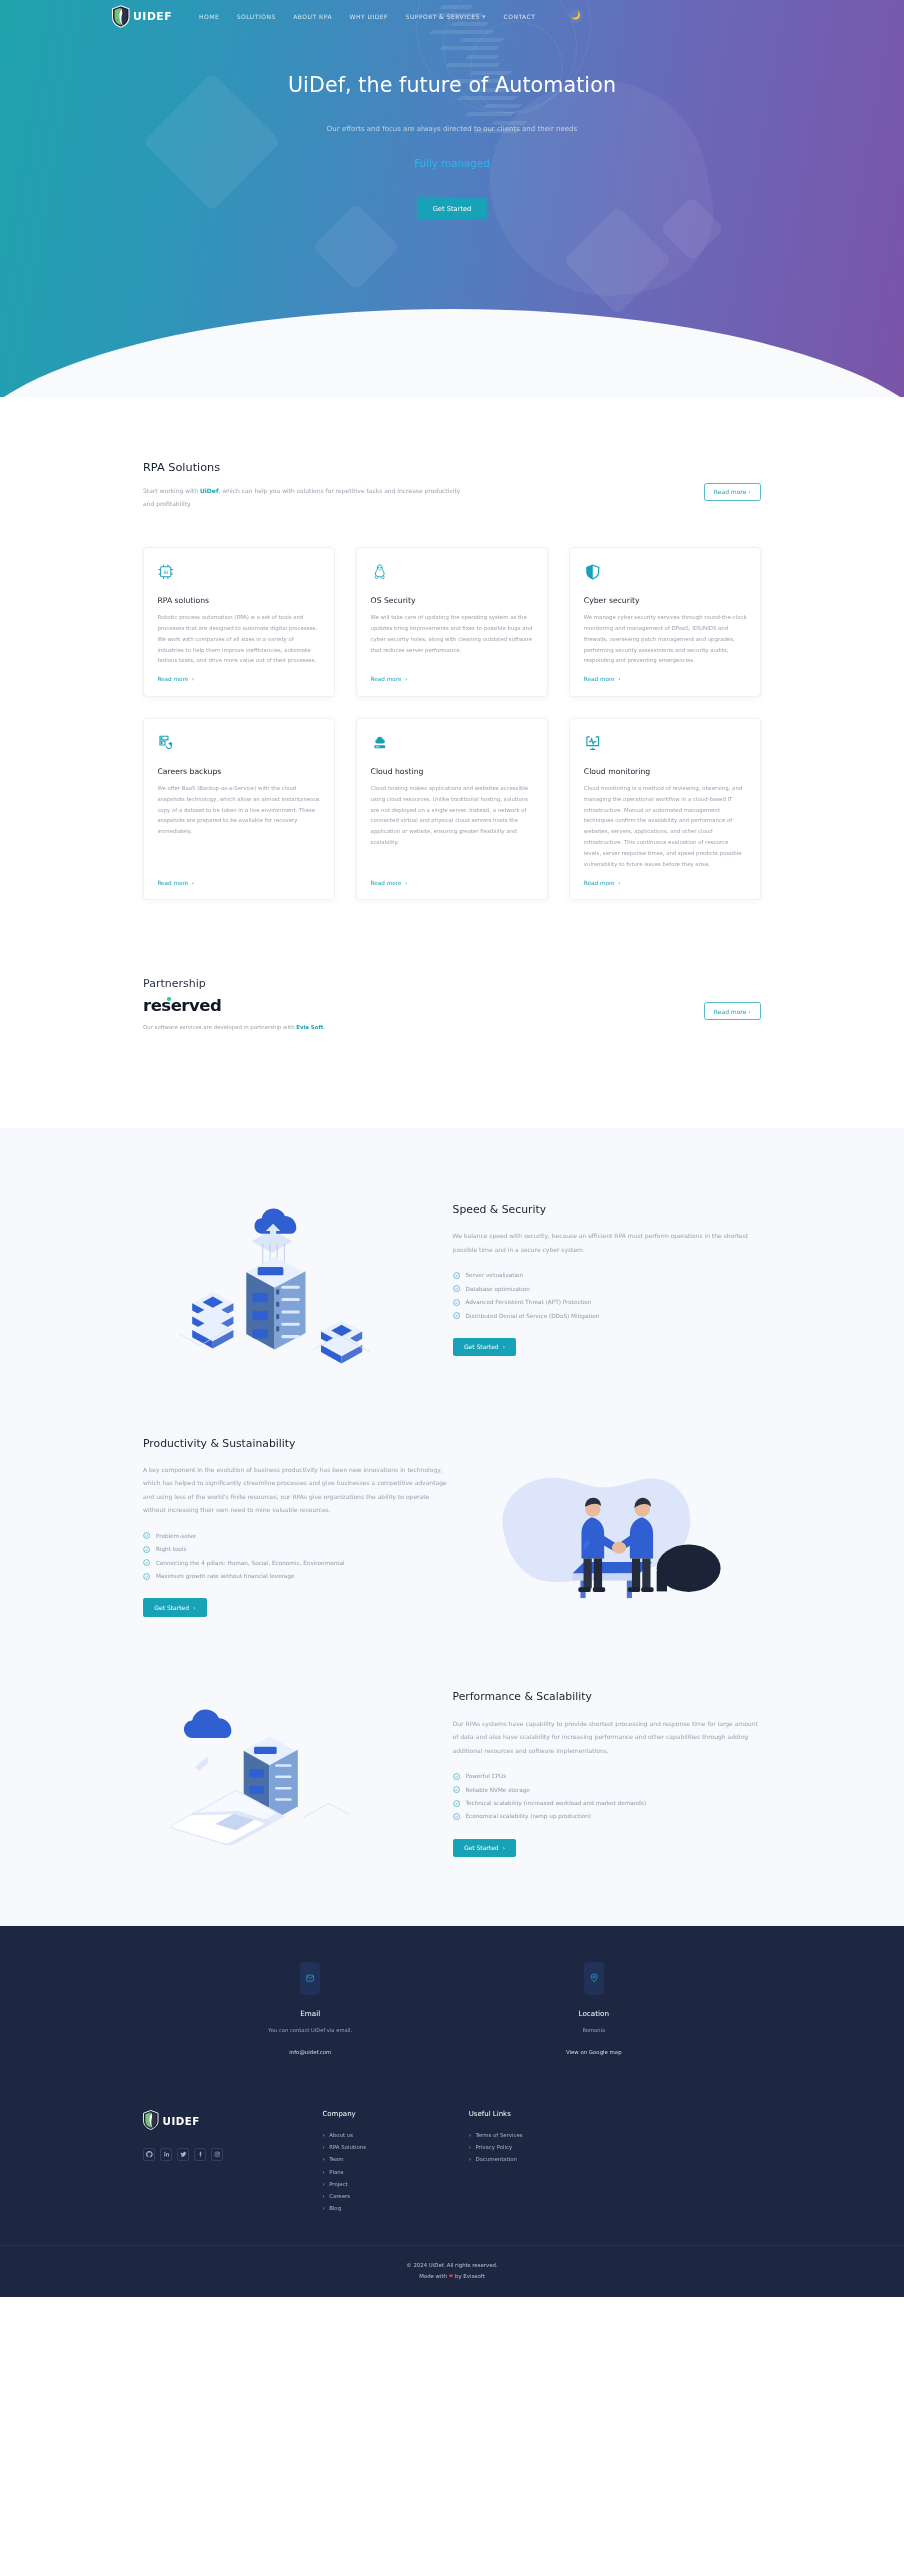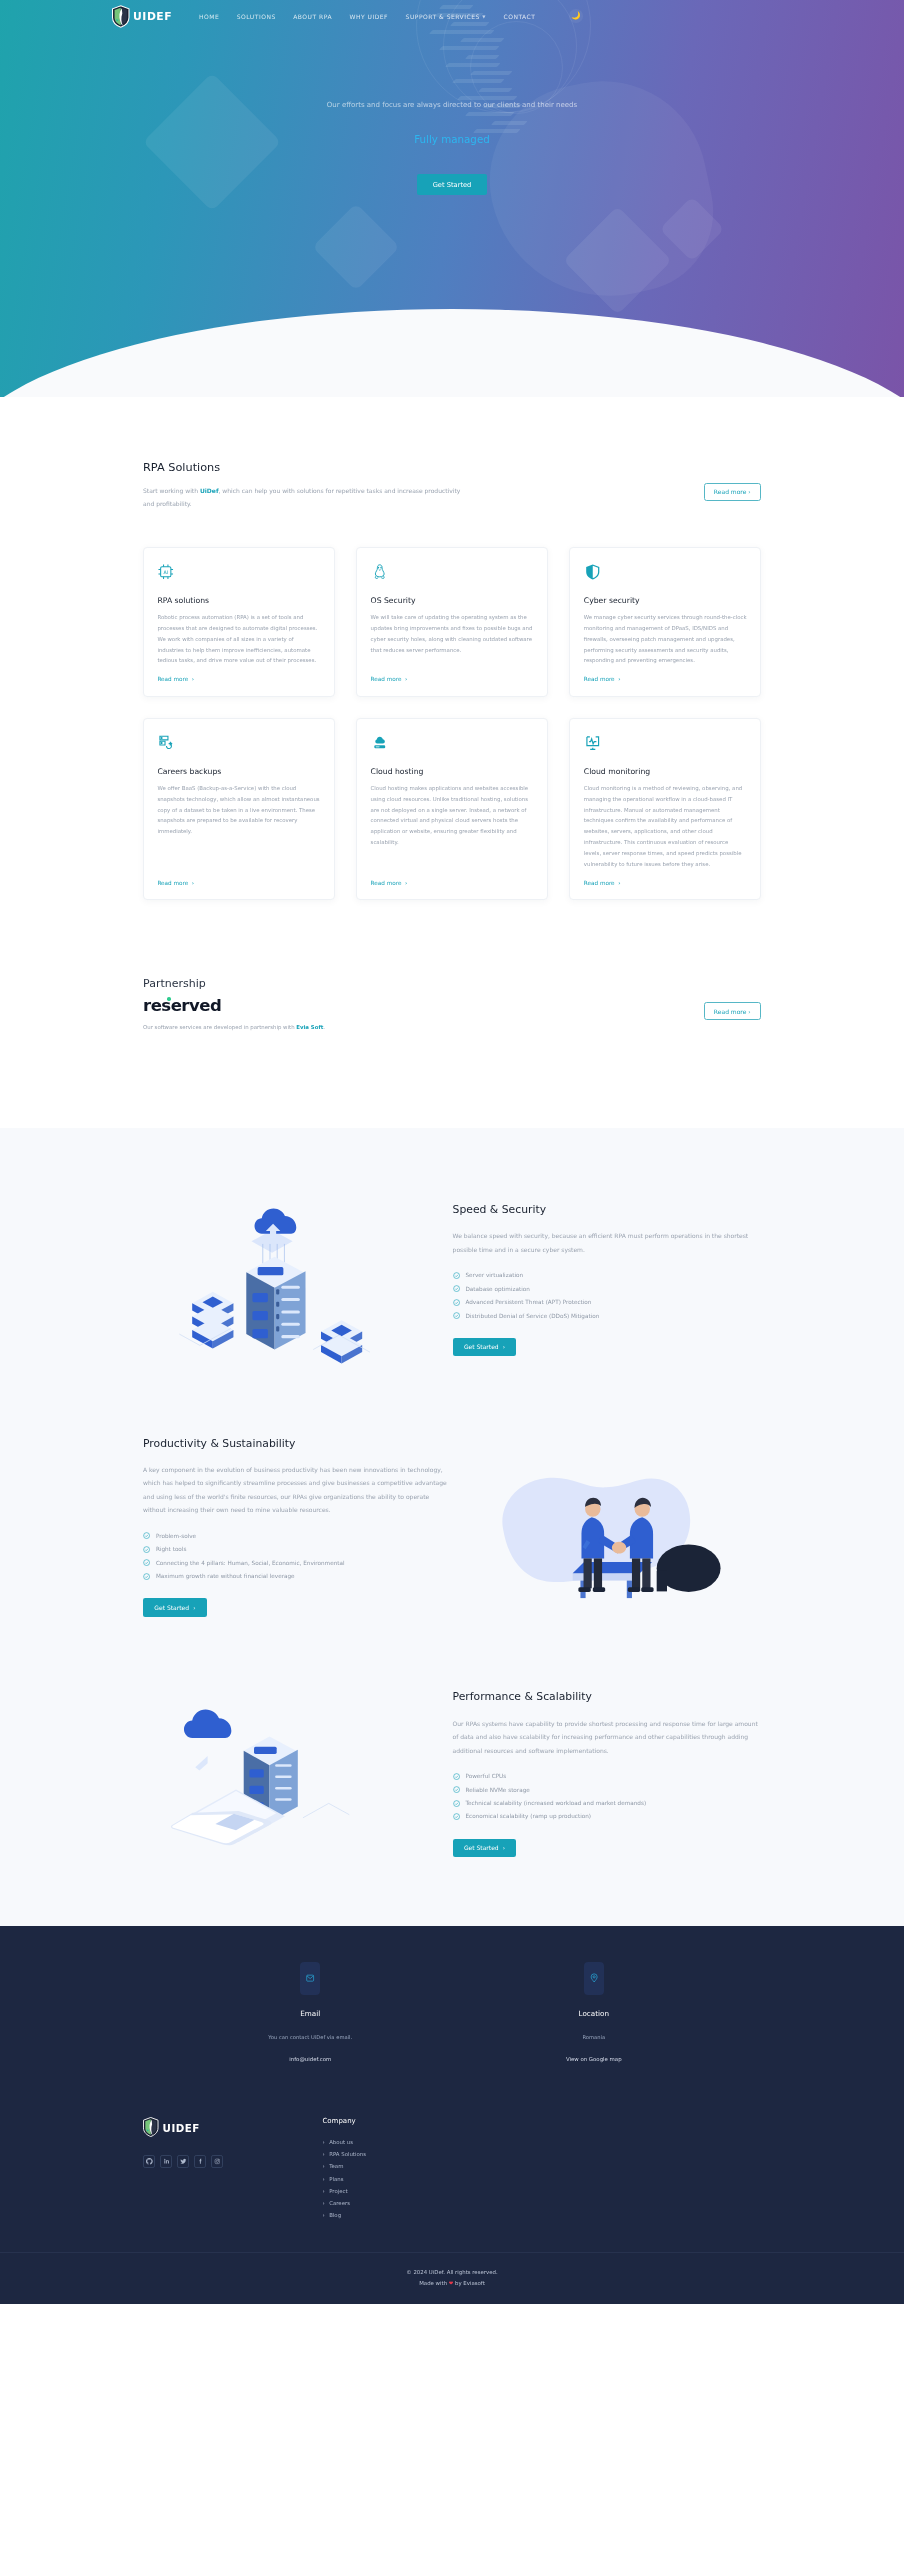--- a/index.html
+++ b/index.html
@@ -154,21 +154,21 @@
 
   
   .footer { background:#1d2741; color:#fff; padding:36px 0 0; position:relative; }
   .footer-top { width:567px; margin:0 auto; display:flex; padding-bottom:36px; }
   .contact-col { flex:1; text-align:center; }
   .contact-ico {
     width:19.6px; height:33px; border-radius:4.1px; background:#223157;
     display:flex; align-items:center; justify-content:center; margin:0 auto 14.4px;
     color:#29b6e8;
   }
-  .contact-title { font-size:7.2px; color:#fff; margin-bottom:16px;text-align:center; }
+  .contact-title { font-size:7.2px; color:#fff; margin-bottom:9px;text-align:center; }
   .contact-sub { font-size:5.2px; color:#9aa7bf; margin-bottom:13.4px; }
   .contact-val { font-size:5.4px; color:#d6dcea; text-decoration:none; }
 
   .footer-main {
     width:618px; margin:0 auto; display:grid;
     grid-template-columns:1.25fr 1fr 1fr 1.1fr; gap:13.4px; padding:17.5px 0 31px;
   }
   .f-brand { display:flex; align-items:center; gap:4.1px; margin-bottom:16.5px; }
   .f-brand-text { font-size:10.3px; font-weight:bold; letter-spacing:0.5px; color:#fff; }
   .socials { display:flex; gap:4.6px; }
@@ -273,20 +273,21 @@
             <span>CONTACT</span>
           </a>
       </div>
       <div class="mode-toggle">
         <span>🌙</span>
       </div>
     </div>
   </nav>
 
   <div class="hero-body">
+    <h1 class="hero-title">UiDef, the future of Automation</h1>
     <p class="hero-sub">Our efforts and focus are always directed to our clients and their needs</p>
     <p class="hero-accent">Fully managed</p>
     <button class="hero-btn">Get Started</button>
   </div>
 
   <div class="hero-curve"></div>
 </section>
 
 <section class="rpa">
   <div class="wrap">
@@ -767,20 +768,35 @@
       <a href="#" class="f-link">
           <span>›</span>
           <span>Careers</span>
         </a>
       <a href="#" class="f-link">
           <span>›</span>
           <span>Blog</span>
         </a>
     </div>
 
+    <div>
+      <div class="col-title">Useful Links</div>
+      <a href="#" class="f-link">
+          <span>›</span>
+          <span>Terms of Services</span>
+        </a>
+      <a href="#" class="f-link">
+          <span>›</span>
+          <span>Privacy Policy</span>
+        </a>
+      <a href="#" class="f-link">
+          <span>›</span>
+          <span>Documentation</span>
+        </a>
+    </div>
 
 
   </div>
 
   <div class="copy">
     <div>© 2024 UiDef. All rights reserved.</div>
     <div>
       <span>Made with </span><span class="heart">❤</span><span> by Eviasoft</span>
     </div>
   </div>

